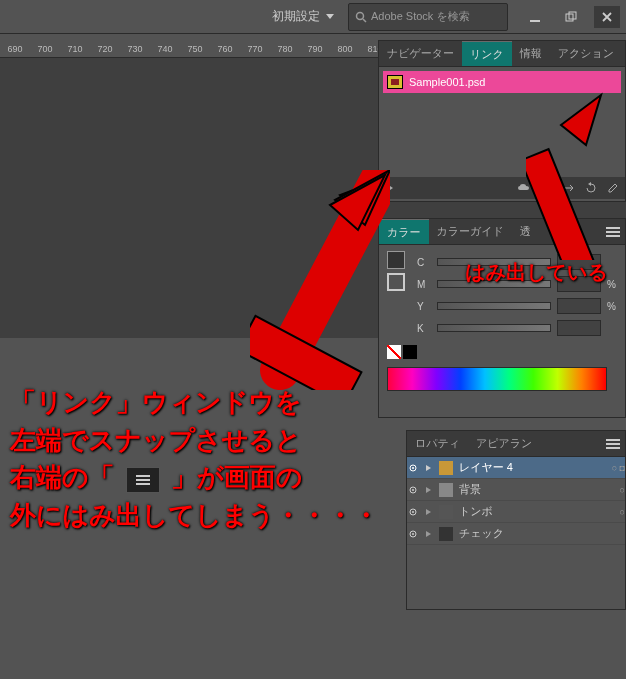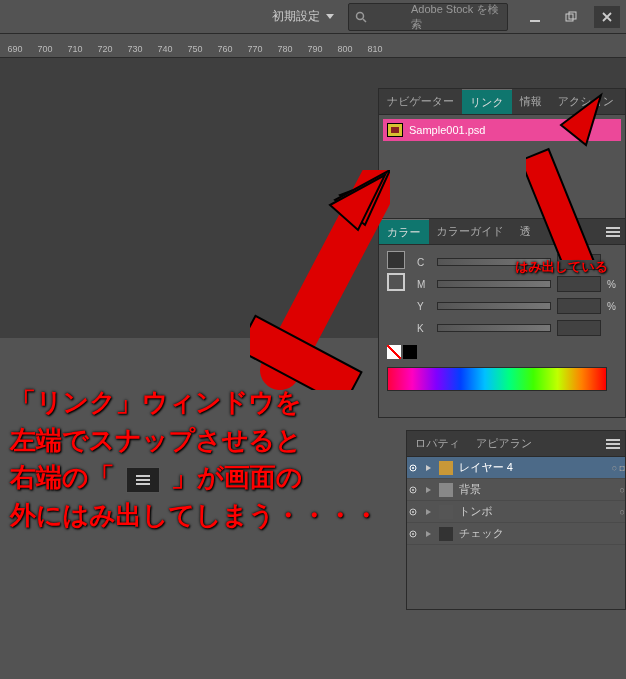--- a/index.html
+++ b/index.html
@@ -1,36 +1,36 @@
 <!DOCTYPE html>
 <html><head>
 <meta charset="utf-8">
 <style>
 * { margin:0; padding:0; box-sizing:border-box; font-family:"Meiryo","Hiragino Sans",sans-serif; }
 body { width:626px; height:679px; background:#535353; color:#ccc; font-size:11px; position:relative; overflow:hidden; }
 
 
 .topbar { height:34px; background:#535353; display:flex; align-items:center; justify-content:flex-end; padding:0 6px; border-bottom:1px solid #2a2a2a; }
 .preset { display:flex; align-items:center; gap:6px; margin-right:14px; color:#ccc; font-size:12px; cursor:pointer; }
-.search { width:160px; height:28px; background:#424242; border:1px solid #2a2a2a; border-radius:2px; display:flex; align-items:center; padding:0 6px; color:#999; font-size:11px;gap:40px; }
+.search { width:160px; height:28px; background:#424242; border:1px solid #2a2a2a; border-radius:2px; display:flex; align-items:center; padding:0 6px; color:#999; font-size:11px; }
 .search svg { margin-right:4px; flex:none; }
 .winbtns { display:flex; align-items:center; gap:10px; margin-left:14px; }
 .winbtn { width:26px; height:22px; display:flex; align-items:center; justify-content:center; color:#ccc; cursor:pointer; }
 .winbtn.close { background:#3a3a3a; }
 
 
 .ruler { height:24px; background:#535353; display:flex; align-items:flex-end; padding-bottom:3px; font-size:9px; color:#bbb; border-bottom:1px solid #2a2a2a; overflow:hidden; }
 .tick { width:30px; text-align:center; flex:none; }
 
 
 .canvas { position:absolute; left:0; right:0; top:58px; height:280px; background:#3f3f3f; }
 
 
 .panel { position:absolute; background:#535353; border:1px solid #2a2a2a; }
-.panel-links { right:0; top:40px; width:248px; height:162px;margin-top:48px; }
+.panel-links { right:0; top:40px; width:248px; height:162px; }
 .tabs { display:flex; background:#3a3a3a; height:26px; border-bottom:1px solid #2a2a2a; }
 .tab { padding:5px 8px 0; font-size:11px; color:#aaa; cursor:pointer; }
 .tab.active { background:#0f766e; color:#ddd; border-top:1px solid #6a6a6a; }
 .menu-icon { margin-left:auto; width:24px; display:flex; align-items:center; justify-content:center; color:#ccc; cursor:pointer; }
 .links-body { padding:4px; height:110px; }
 .link-row { display:flex; align-items:center; gap:6px; background:#ec4899; height:22px; padding:0 4px; color:#fff; font-size:11px; cursor:pointer; }
 .thumb { width:16px; height:14px; background:#d8c030; border:1px solid #000; position:relative; }
 .thumb::after { content:""; position:absolute; inset:3px; background:#8a2020; }
 .links-footer { height:22px; background:#3a3a3a; display:flex; align-items:center; padding:0 6px; gap:6px; justify-content:space-between; }
 .foot-icons { display:flex; gap:10px; align-items:center; }
@@ -53,21 +53,21 @@
 
 .panel-layers { right:0; top:430px; width:220px; height:180px; }
 .layer-row { display:flex; align-items:center; gap:6px; height:22px; padding:0 0; border-bottom:1px solid #4a4a4a; font-size:11px; }
 .eye { width:12px; height:12px; }
 .layer-row.sel { background:#4c6a88; color:#fff; }
 .target { margin-left:auto; font-size:9px; color:#999; }
 
 
 .annot-text { position:absolute; color:#ff0000; font-size:26px; font-weight:bold; line-height:1.45; text-shadow:0 0 3px #000,1px 1px 2px #000; white-space:nowrap; }
 .annot-main { left:10px; top:384px; }
-.annot-small { right:18px; top:258px; font-size:13px;padding-left:28px; }
+.annot-small { right:18px; top:258px; font-size:20px;padding-left:28px; }
 .arrow { position:absolute; }
 .menu-lines { width:14px; height:10px; display:inline-block; background:linear-gradient(#ccc 2px,transparent 2px,transparent 4px,#ccc 4px,#ccc 6px,transparent 6px,transparent 8px,#ccc 8px); vertical-align:middle; }
 .inline-box { display:inline-flex; width:34px; height:26px; background:#222; border:1px solid #555; align-items:center; justify-content:center; vertical-align:middle; margin:0 4px; }
 
 svg { display:block; }
 </style>
 </head>
 <body>
 
 <div class="topbar">

